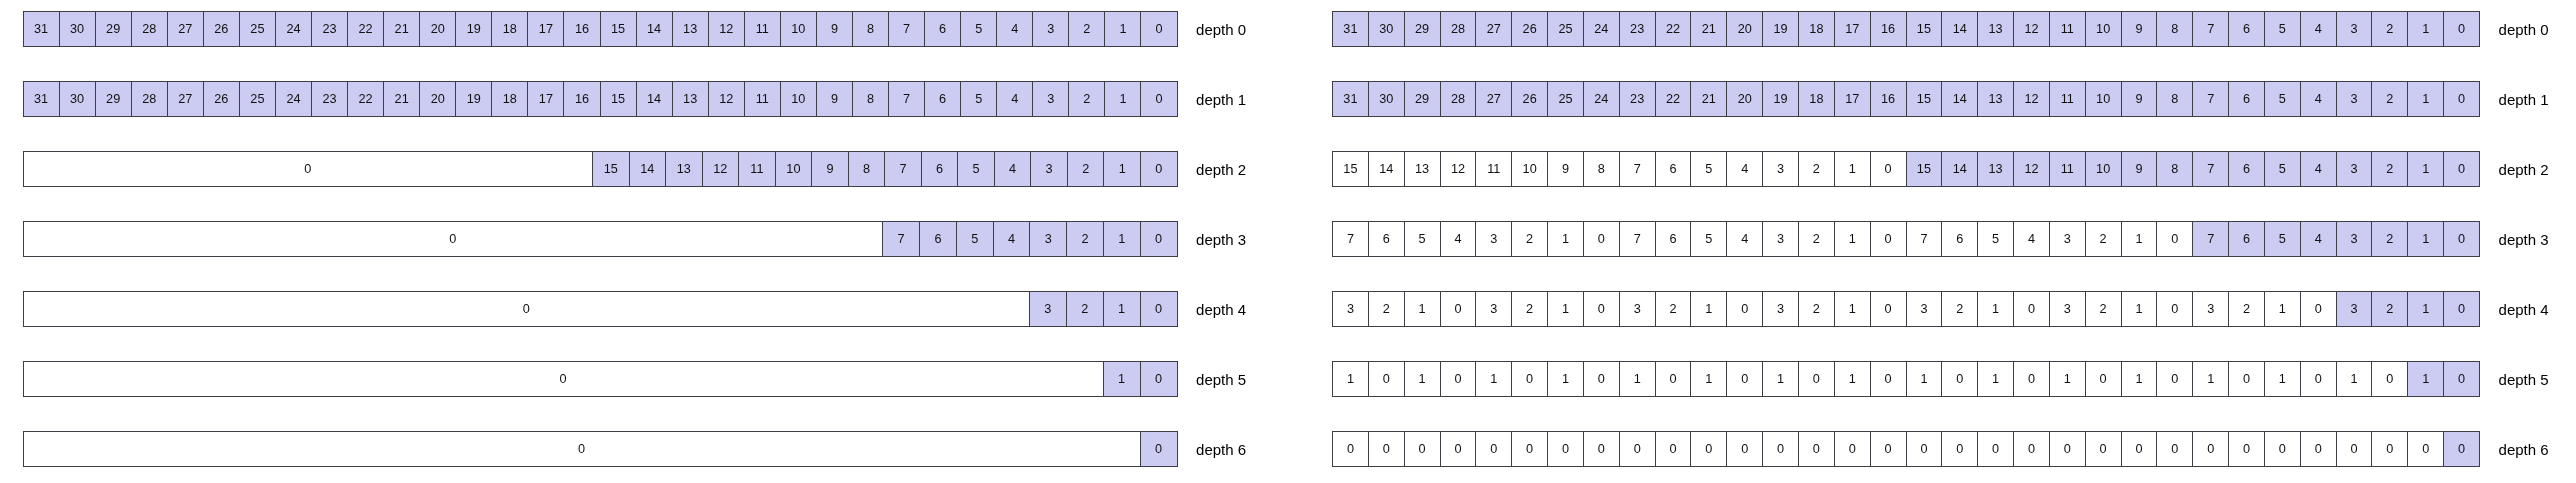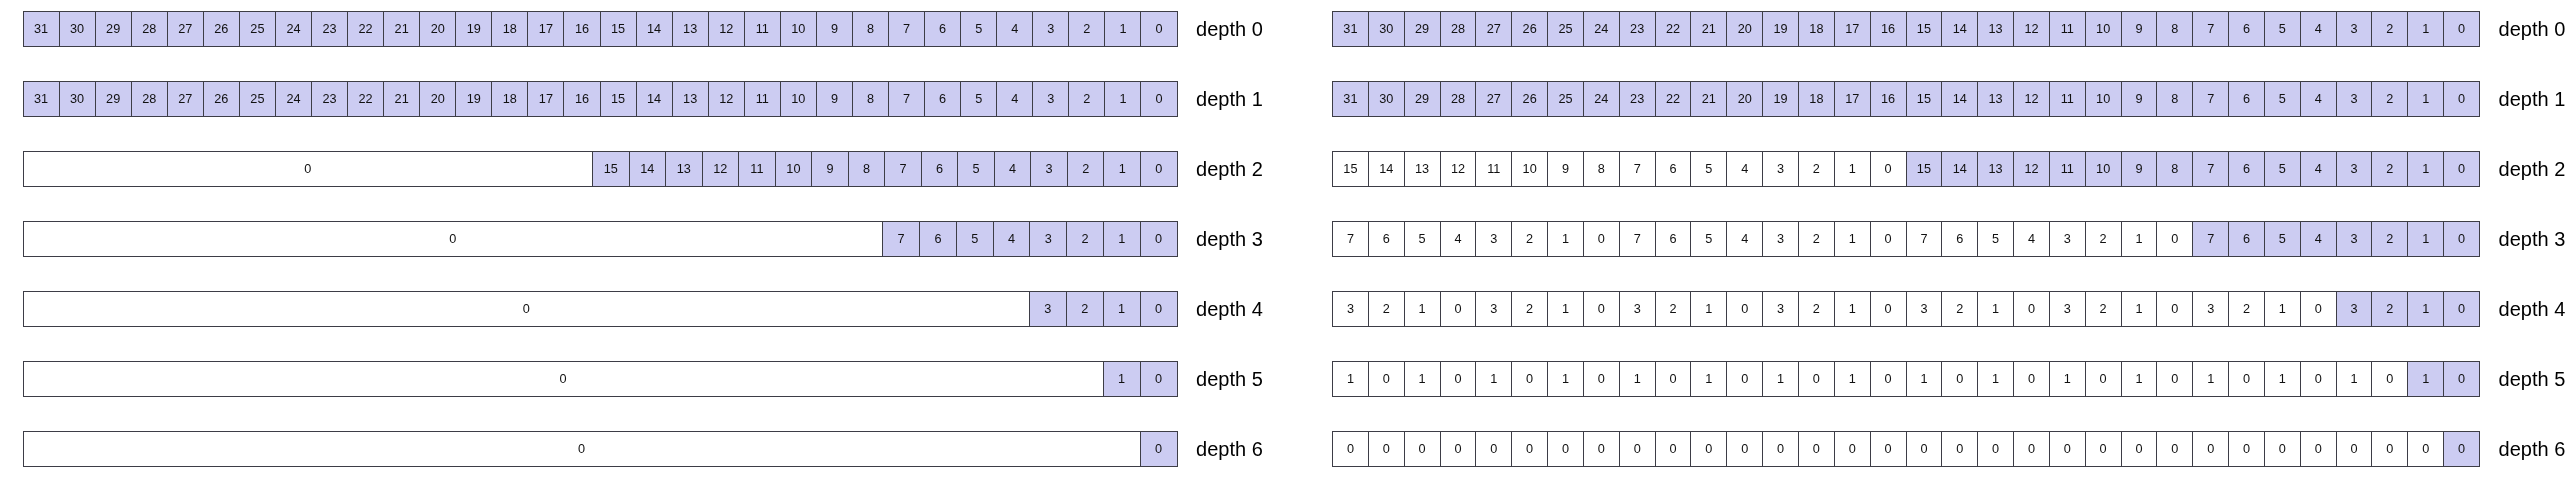--- a/index.html
+++ b/index.html
@@ -41,21 +41,21 @@
     color:var(--cell-text);
     overflow:hidden;
   }
   .cell:first-child{margin-left:0;}
   .cell.filled{background:var(--cell-fill);}
   .row-label{
     position:absolute;
     left:calc(100% + 18.6px);
     top:50%;
     transform:translateY(-50%);
-    font-size:20px;
+    font-size:15px;
     color:var(--label-text);
     white-space:nowrap;
   }
 </style>
 </head>
 <body>
 
 <div class="canvas">
   <section class="diagram" id="left-diagram">
       <div class="row">

